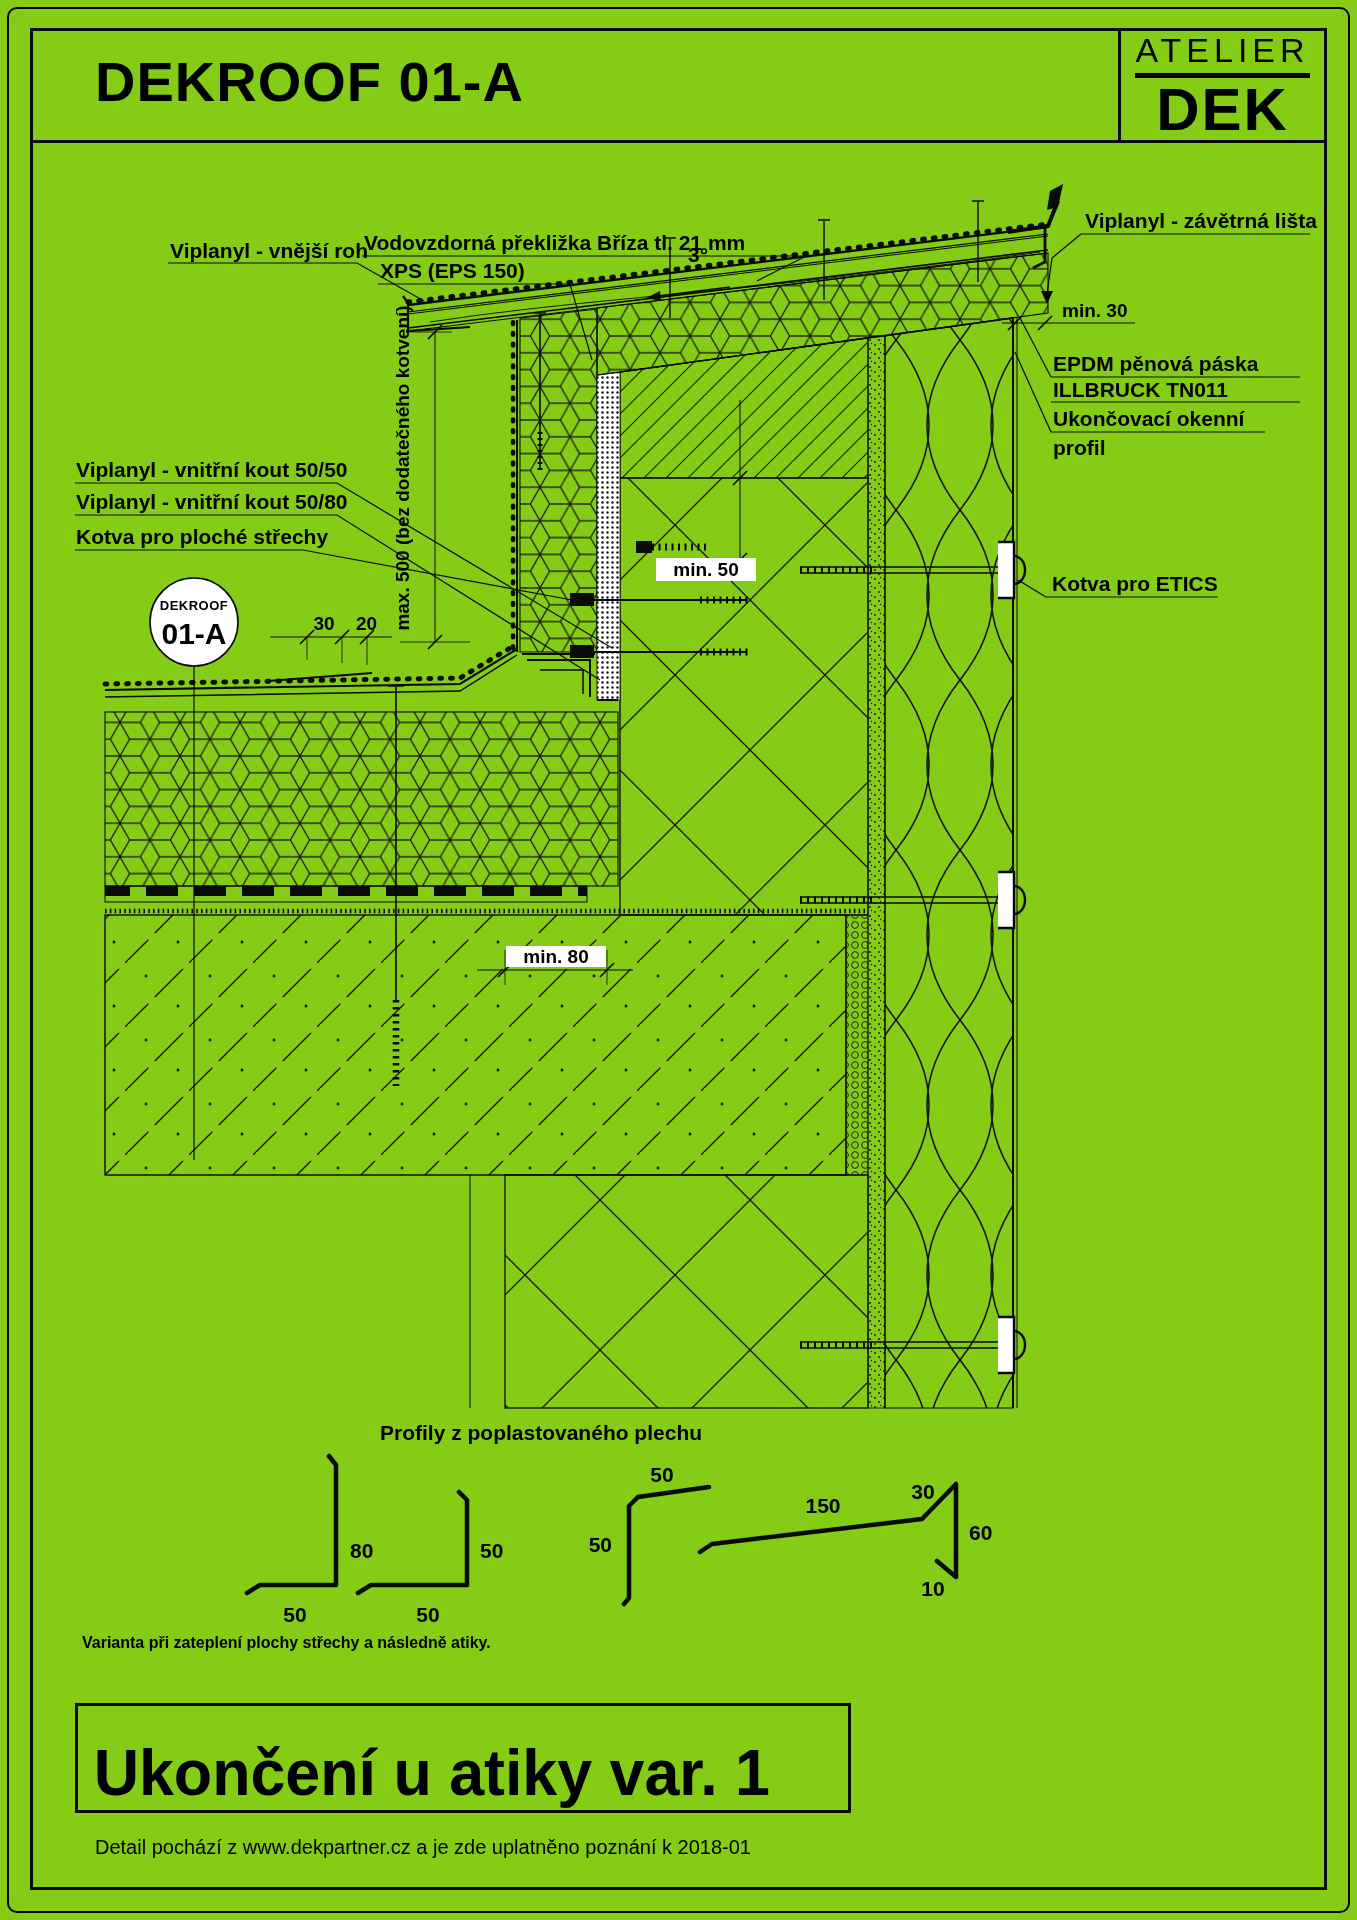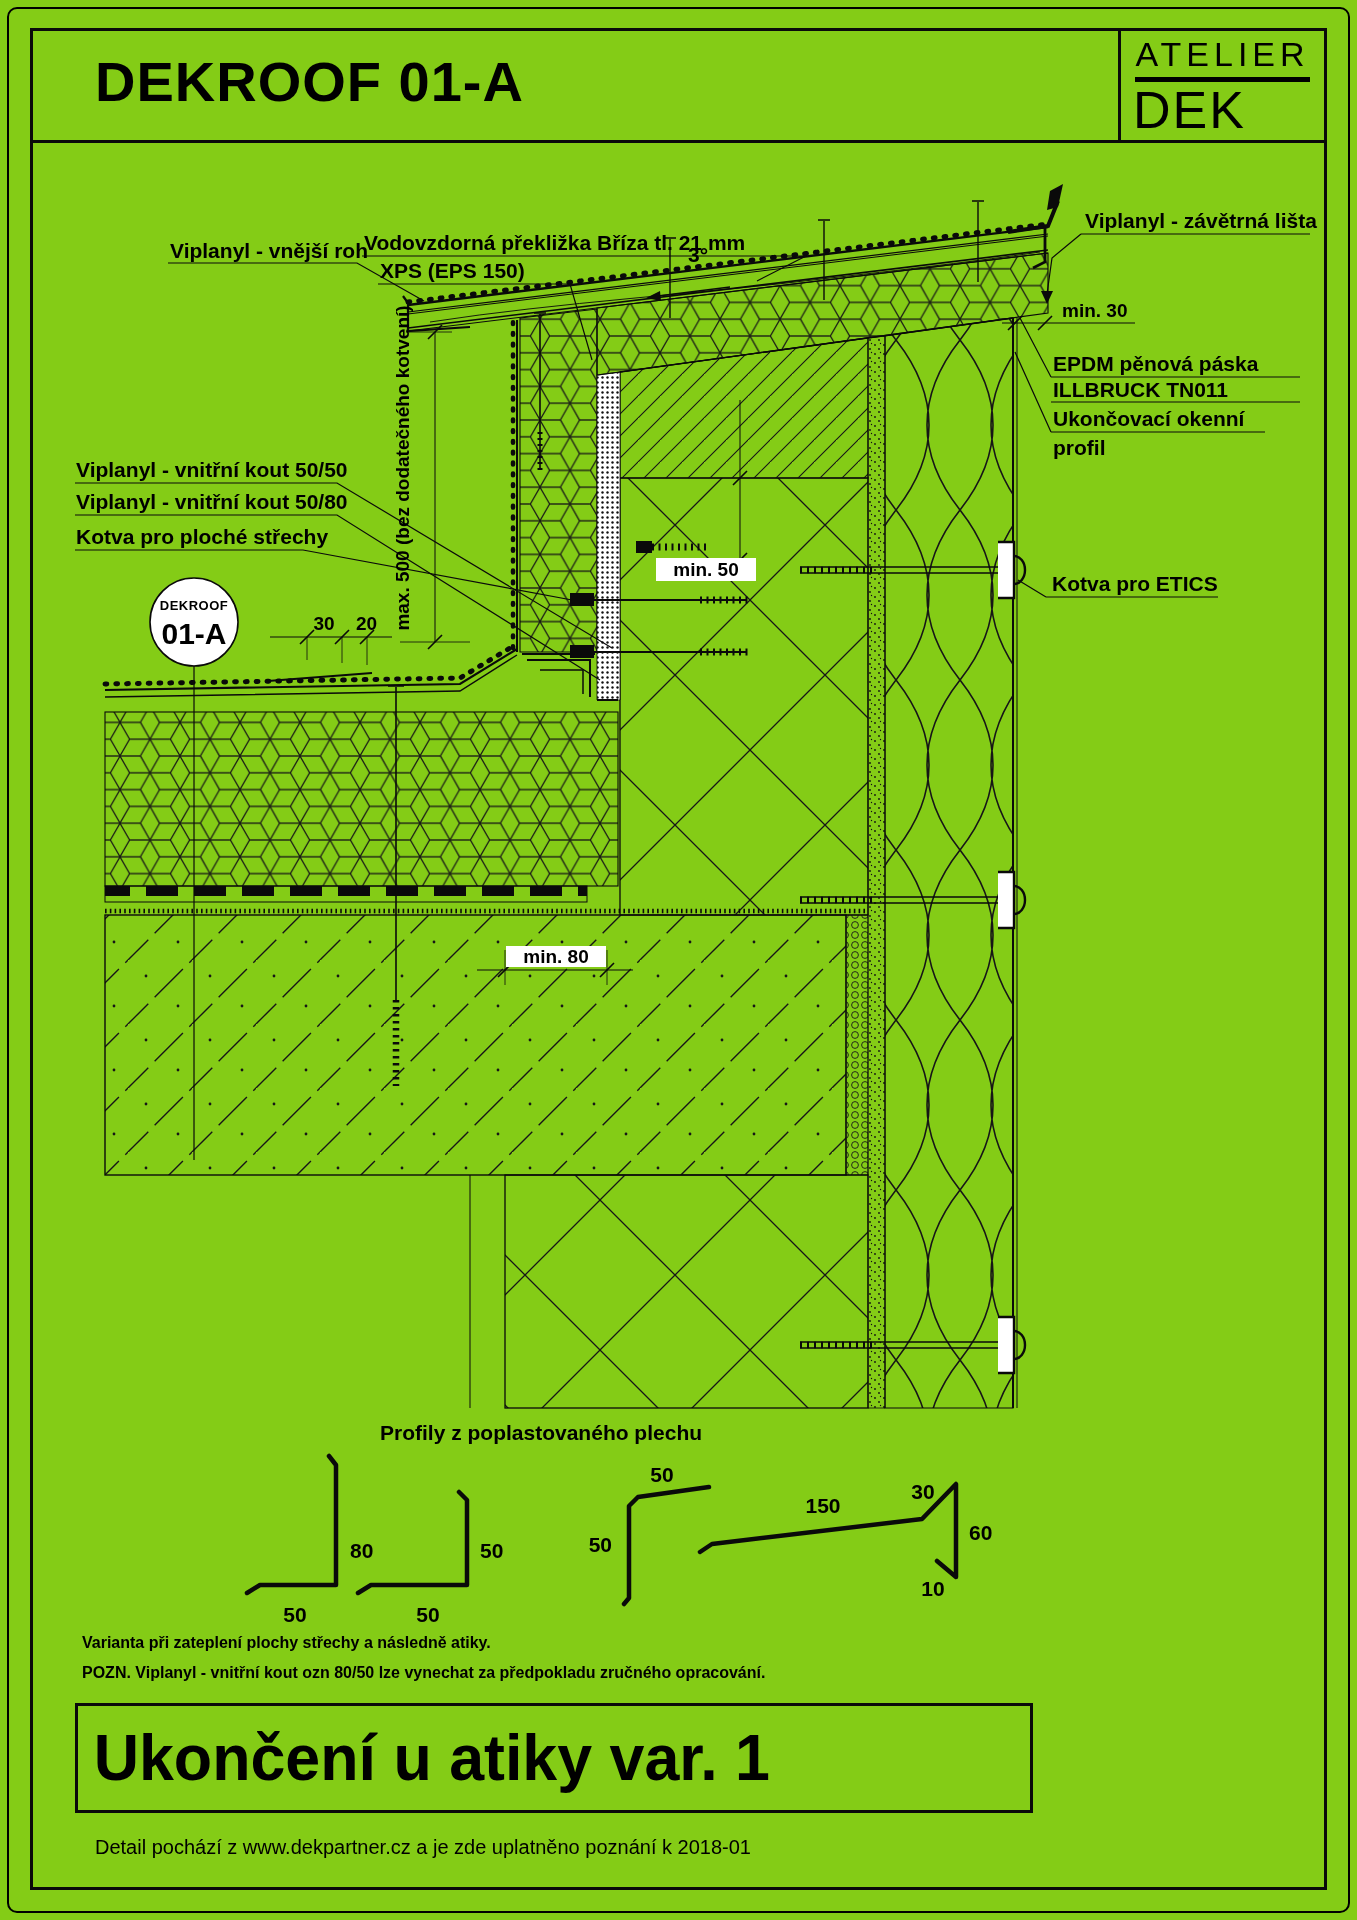--- a/index.html
+++ b/index.html
@@ -6,30 +6,30 @@
   .page{position:relative;width:1357px;height:1920px;background:#84cc16;
         font-family:"Liberation Sans",sans-serif;color:#000;overflow:hidden;}
   .outer-border{position:absolute;inset:7px;border:2px solid #000;border-radius:10px;}
   .inner-border{position:absolute;left:30px;top:28px;right:30px;bottom:30px;border:3px solid #0a0a0a;}
   .header{position:absolute;left:33px;top:31px;right:33px;height:109px;border-bottom:3px solid #0a0a0a;}
   .page-title{position:absolute;left:62px;top:18px;font-size:56px;font-weight:bold;letter-spacing:1px;}
   .logo-box{position:absolute;right:0;top:0;width:206px;height:109px;border-left:3px solid #0a0a0a;
             display:flex;flex-direction:column;justify-content:center;padding:0 12px;box-sizing:border-box;}
   .logo-top{font-size:34px;letter-spacing:5px;font-weight:normal;text-align:center;}
   .logo-rule{height:5px;background:#000;margin:3px 2px 2px 2px;}
-  .logo-bottom{font-size:52px;font-weight:normal;letter-spacing:2px;line-height:1;}
+  .logo-bottom{font-size:60px;font-weight:bold;letter-spacing:2px;text-align:center;line-height:1;}
   svg.drawing{position:absolute;left:0;top:0;}
   .lbl{font:bold 21px "Liberation Sans",sans-serif;fill:#000;}
   .dim{font:bold 19px "Liberation Sans",sans-serif;fill:#000;}
   .pdim{font:bold 21px "Liberation Sans",sans-serif;fill:#000;}
   .badge-top{font:bold 13px "Liberation Sans",sans-serif;fill:#000;letter-spacing:0.5px;}
   .badge-num{font:bold 30px "Liberation Sans",sans-serif;fill:#000;}
   .note{position:absolute;left:82px;font-size:16px;font-weight:bold;white-space:nowrap;}
-  .title-box{position:absolute;left:75px;top:1703px;width:958px;height:110px;border:3px solid #0a0a0a;
-             box-sizing:border-box;display:flex;align-items:center;}
+  .title-box{position:absolute;left:75px;top:1703px;width:776px;height:110px;border:3px solid #0a0a0a;
+             box-sizing:border-box;display:flex;align-items:flex-end;}
   .title-box-text{font-size:64px;font-weight:bold;padding-left:16px;white-space:nowrap;transform:scaleX(0.98);transform-origin:left;}
   .footer{position:absolute;left:95px;top:1836px;font-size:20px;font-weight:normal;white-space:nowrap;}
 </style>
 </head>
 <body>
 
 <div class="page">
   <div class="outer-border"></div>
   <div class="inner-border"></div>
 
@@ -274,20 +274,19 @@
     <text class="pdim" x="428" y="1622" text-anchor="middle">50</text>
     <text class="pdim" x="662" y="1482" text-anchor="middle">50</text>
     <text class="pdim" x="612" y="1552" text-anchor="end">50</text>
     <text class="pdim" x="823" y="1513" text-anchor="middle">150</text>
     <text class="pdim" x="923" y="1499" text-anchor="middle">30</text>
     <text class="pdim" x="969" y="1540">60</text>
     <text class="pdim" x="933" y="1596" text-anchor="middle">10</text>
   </svg>
 
   <div class="note" style="top:1634px">Varianta při zateplení plochy střechy a následně atiky.</div>
-  <div class="note" style="top:1664px">POZN. Viplanyl - vnitřní kout ozn 80/50 lze vynechat za předpokladu zručného opracování.</div>
 
   <div class="title-box">
     <div class="title-box-text">Ukončení u atiky var. 1</div>
   </div>
 
   <div class="footer">Detail pochází z www.dekpartner.cz a je zde uplatněno poznání k 2018-01</div>
 </div>
 
 </body></html>

